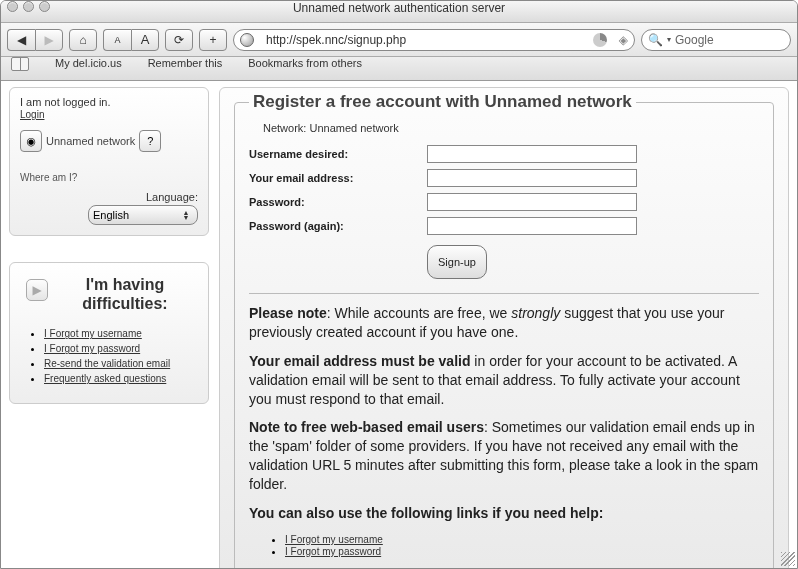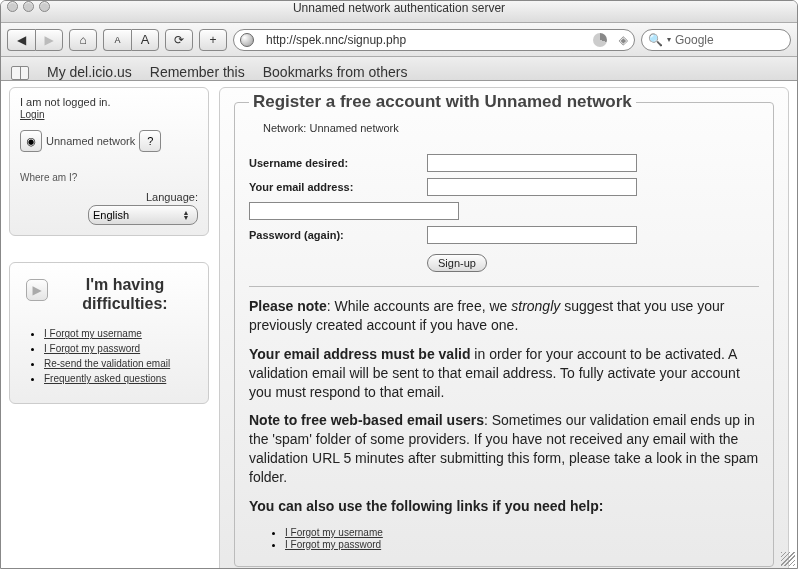--- a/index.html
+++ b/index.html
@@ -16,21 +16,21 @@
   .tool-btn { height:22px; min-width:28px; background:linear-gradient(#fdfdfd,#e0e0e0); border:1px solid #888; border-radius:4px; display:flex; align-items:center; justify-content:center; font-size:12px; color:#333; box-shadow: inset 0 1px 0 #fff; }
   .tool-btn-group .tool-btn:first-child { border-top-right-radius:0; border-bottom-right-radius:0; border-right:none; }
   .tool-btn-group .tool-btn:last-child { border-top-left-radius:0; border-bottom-left-radius:0; }
   .urlbar { flex:1; height:22px; background:#fff; border:1px solid #888; border-radius:11px; display:flex; align-items:center; padding:0 6px; gap:12px; font-size:12px; color:#333; }
   .urlbar .globe { width:14px; height:14px; border-radius:50%; background: radial-gradient(circle at 30% 30%, #fff, #999); border:1px solid #666; }
   .urlbar .spinner { margin-left:auto; width:14px; height:14px; background: conic-gradient(#888 0 30%, #ccc 30% 100%); border-radius:50%; }
   .searchbar { width:150px; height:22px; background:#fff; border:1px solid #888; border-radius:11px; display:flex; align-items:center; padding:0 6px; gap:4px; font-size:12px; color:#666; }
   .mag { font-size:12px; color:#555; }
   .chev { font-size:8px; color:#555; }
   
-  .bookmarks { height:24px; background: linear-gradient(#eee, #ddd); border-bottom:1px solid #999; display:flex; align-items:flex-end; padding:0 10px; gap:18px; font-size:14px; color:#333; }
+  .bookmarks { height:24px; background: linear-gradient(#eee, #ddd); border-bottom:1px solid #999; display:flex; align-items:flex-start; padding:0 10px; gap:26px; font-size:11px; color:#333; }
   .bookmarks .book-icon { width:18px; height:14px; border:1px solid #888; border-radius:2px; position:relative; background:#f5f5f5; }
   .bookmarks .book-icon::before { content:""; position:absolute; left:50%; top:0; bottom:0; width:1px; background:#888; }
   
   
   .page { display:flex; gap:10px; padding:6px 8px 20px 8px; }
   
   .sidebar { width:200px; }
   .login-box { background: linear-gradient(#fff,#eee); border:1px solid #ccc; border-radius:6px; padding:8px 10px 10px 10px; }
   .login-status { font-size:11px; color:#333; }
   .login-link { font-size:10px; text-decoration:underline; color:#333; }
@@ -47,25 +47,25 @@
   .help-head { display:flex; align-items:flex-start; gap:10px; }
   .help-arrow { margin-top:4px; width:22px; height:22px; border:1px solid #aaa; border-radius:5px; background:linear-gradient(#fdfdfd,#e5e5e5); display:flex; align-items:center; justify-content:center; color:#aaa; font-size:12px; flex-shrink:0; }
   .help-title { font-size:16px; font-weight:bold; color:#333; text-align:center; flex:1; line-height:1.2; }
   .help-list { list-style:disc; margin:14px 0 0 18px; }
   .help-list li { margin-bottom:3px; }
   .help-list a { font-size:10px; color:#333; text-decoration:underline; }
   
   .main { flex:1; background: linear-gradient(#fdfdfd,#e9e9e9); border:1px solid #ccc; border-radius:6px; padding:4px 14px 18px 14px; position:relative; }
   fieldset { border:1px solid #bbb; border-radius:4px; padding:10px 14px 16px 14px; }
   legend { font-size:17px; font-weight:bold; color:#444; padding:0 4px; }
-  .network-line { font-size:11px; color:#333; margin-bottom:20px;padding-left:14px; }
+  .network-line { font-size:11px; color:#333; margin-bottom:11px;padding-left:14px; }
   .form-row { display:flex; align-items:center; margin-bottom:6px; }
   .form-label { width:178px; font-size:11px; font-weight:bold; color:#222; }
   .form-input { width:210px; height:18px; border:1px solid #888; background:#fff; font-size:11px; padding:0 3px; }
-  .signup-btn { margin-left:178px; margin-top:4px; padding:2px 10px; background:linear-gradient(#fdfdfd,#ddd); border:1px solid #777; border-radius:10px; font-size:11px; color:#222; }
+  .signup-btn { margin-left:178px; margin-top:4px; padding:10px 10px; background:linear-gradient(#fdfdfd,#ddd); border:1px solid #777; border-radius:10px; font-size:11px; color:#222; }
   hr { border:none; border-top:1px solid #bbb; margin:14px 0 10px 0; }
   .note p { font-size:14px; color:#222; margin-bottom:10px; line-height:1.35; }
   .note strong { font-weight:bold; }
   .note em { font-style:italic; }
   .note-list { list-style:disc; margin-left:36px; margin-top:6px; }
   .note-list a { font-size:10px; color:#333; text-decoration:underline; }
   
   .corner { position:absolute; right:2px; bottom:2px; width:14px; height:14px; background: repeating-linear-gradient(135deg, #999 0 1px, transparent 1px 3px); }
   
   
@@ -165,20 +165,21 @@
         
         <div class="form-row">
           <label class="form-label">Username desired:</label>
           <input class="form-input" type="text" style="">
         </div>
         <div class="form-row">
           <label class="form-label">Your email address:</label>
           <input class="form-input" type="text" style="">
         </div>
         <div class="form-row">
+          <label class="form-label">Password:</label>
           <input class="form-input" type="password" style="">
         </div>
         <div class="form-row">
           <label class="form-label">Password (again):</label>
           <input class="form-input" type="password" style="">
         </div>
         <button class="signup-btn">Sign-up</button>
         
         <hr>
         

